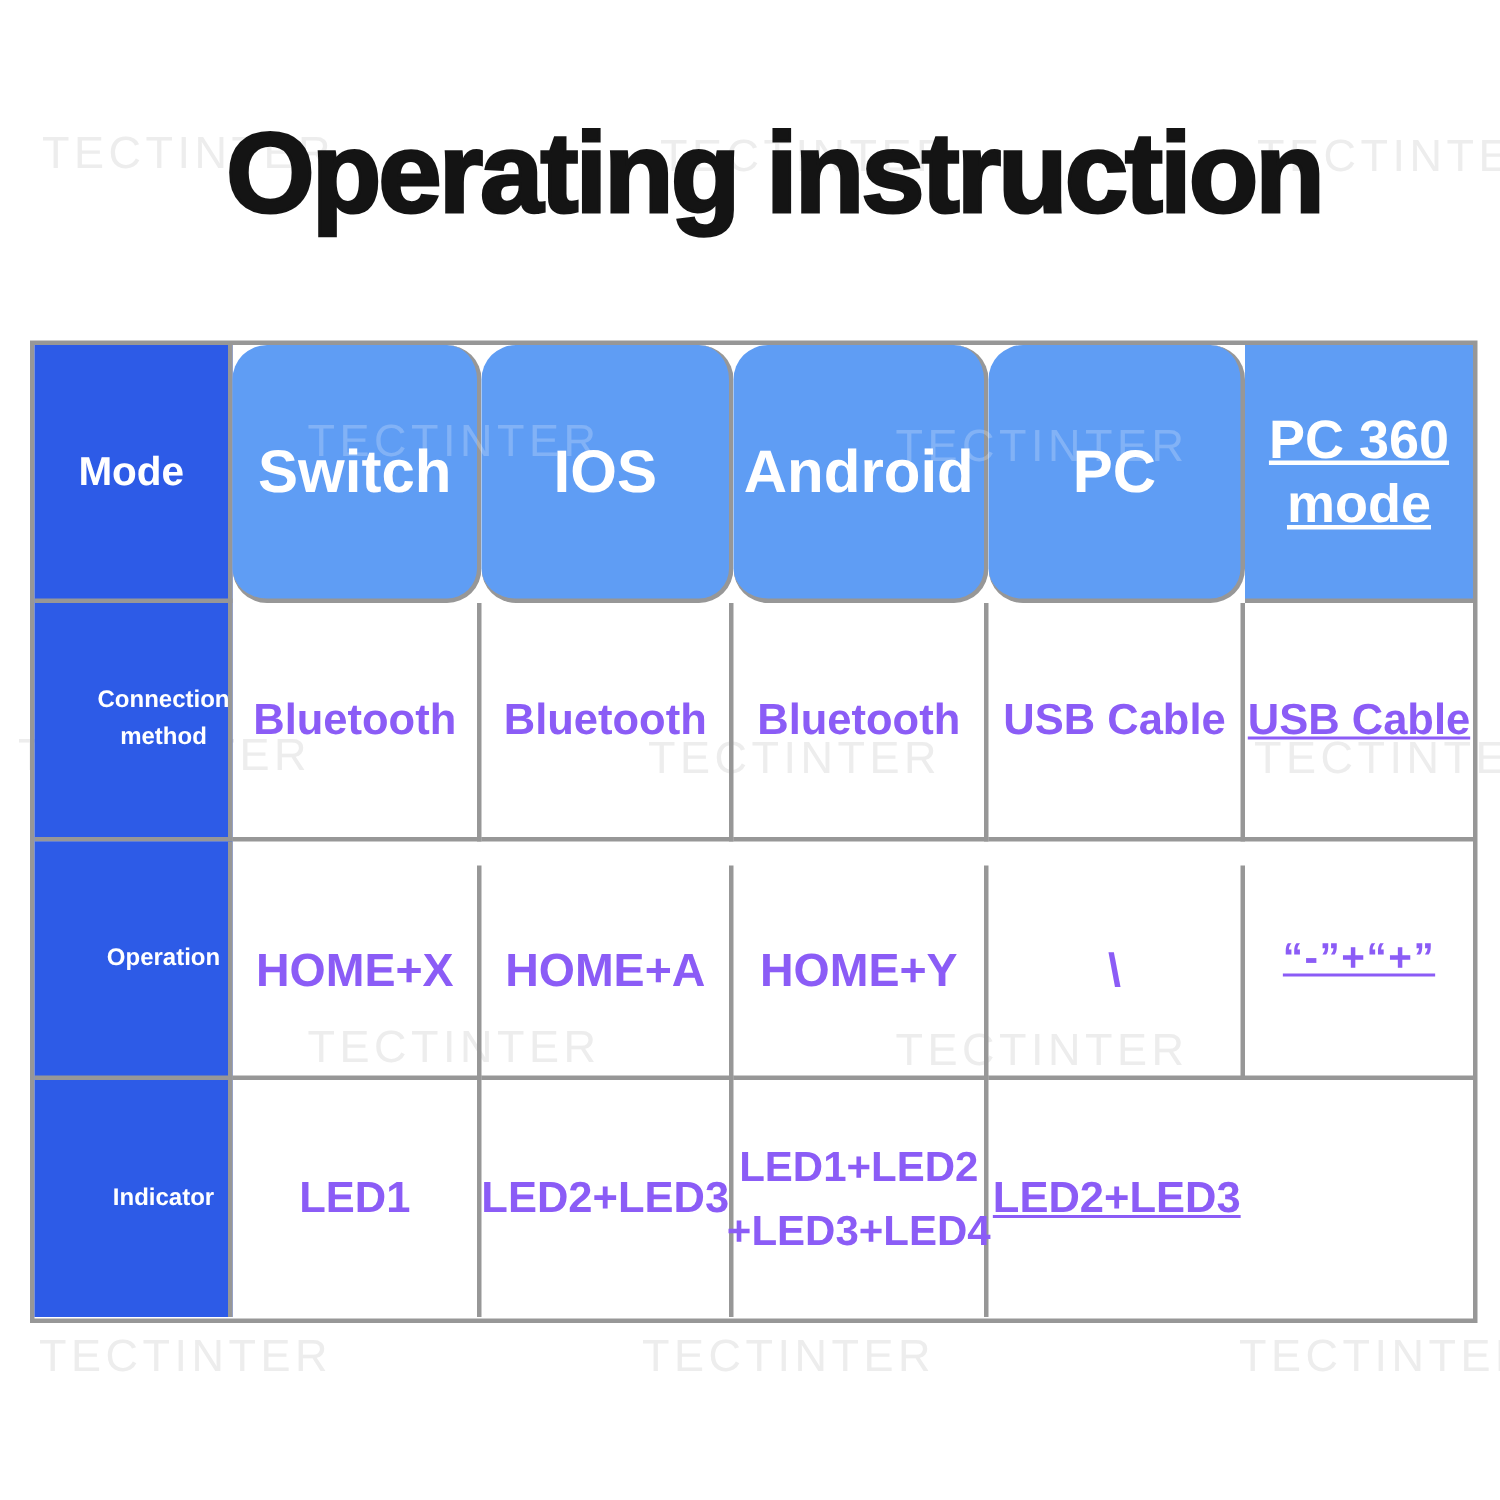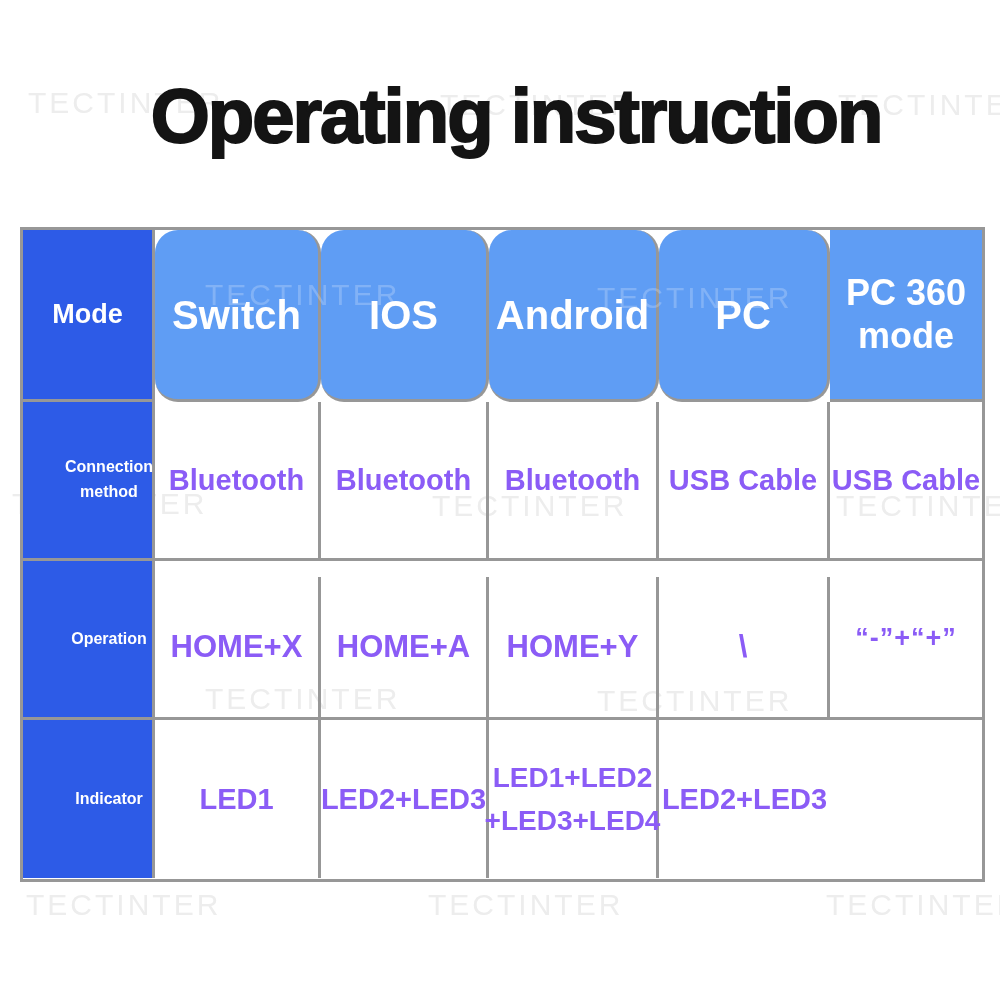--- a/index.html
+++ b/index.html
@@ -57,21 +57,21 @@
     display:flex;
     align-items:center;
     justify-content:center;
     text-align:center;
     border-right:3px solid #979797;
     border-bottom:3px solid #979797;
     box-sizing:border-box;
     white-space:pre-line;
     line-height:1.25;
   }
-  .cell.last-col{border-right:none;}
+  .cell.last-col{border-right:none;text-decoration:underline;}
   .cell.last-row{border-bottom:none;}
 
   .cell.dark-blue{
     background:#2d5be7;
     color:#ffffff;
     font-weight:bold;
   }
   .cell.light-blue{
     background:#5f9df4;
     color:#ffffff;

